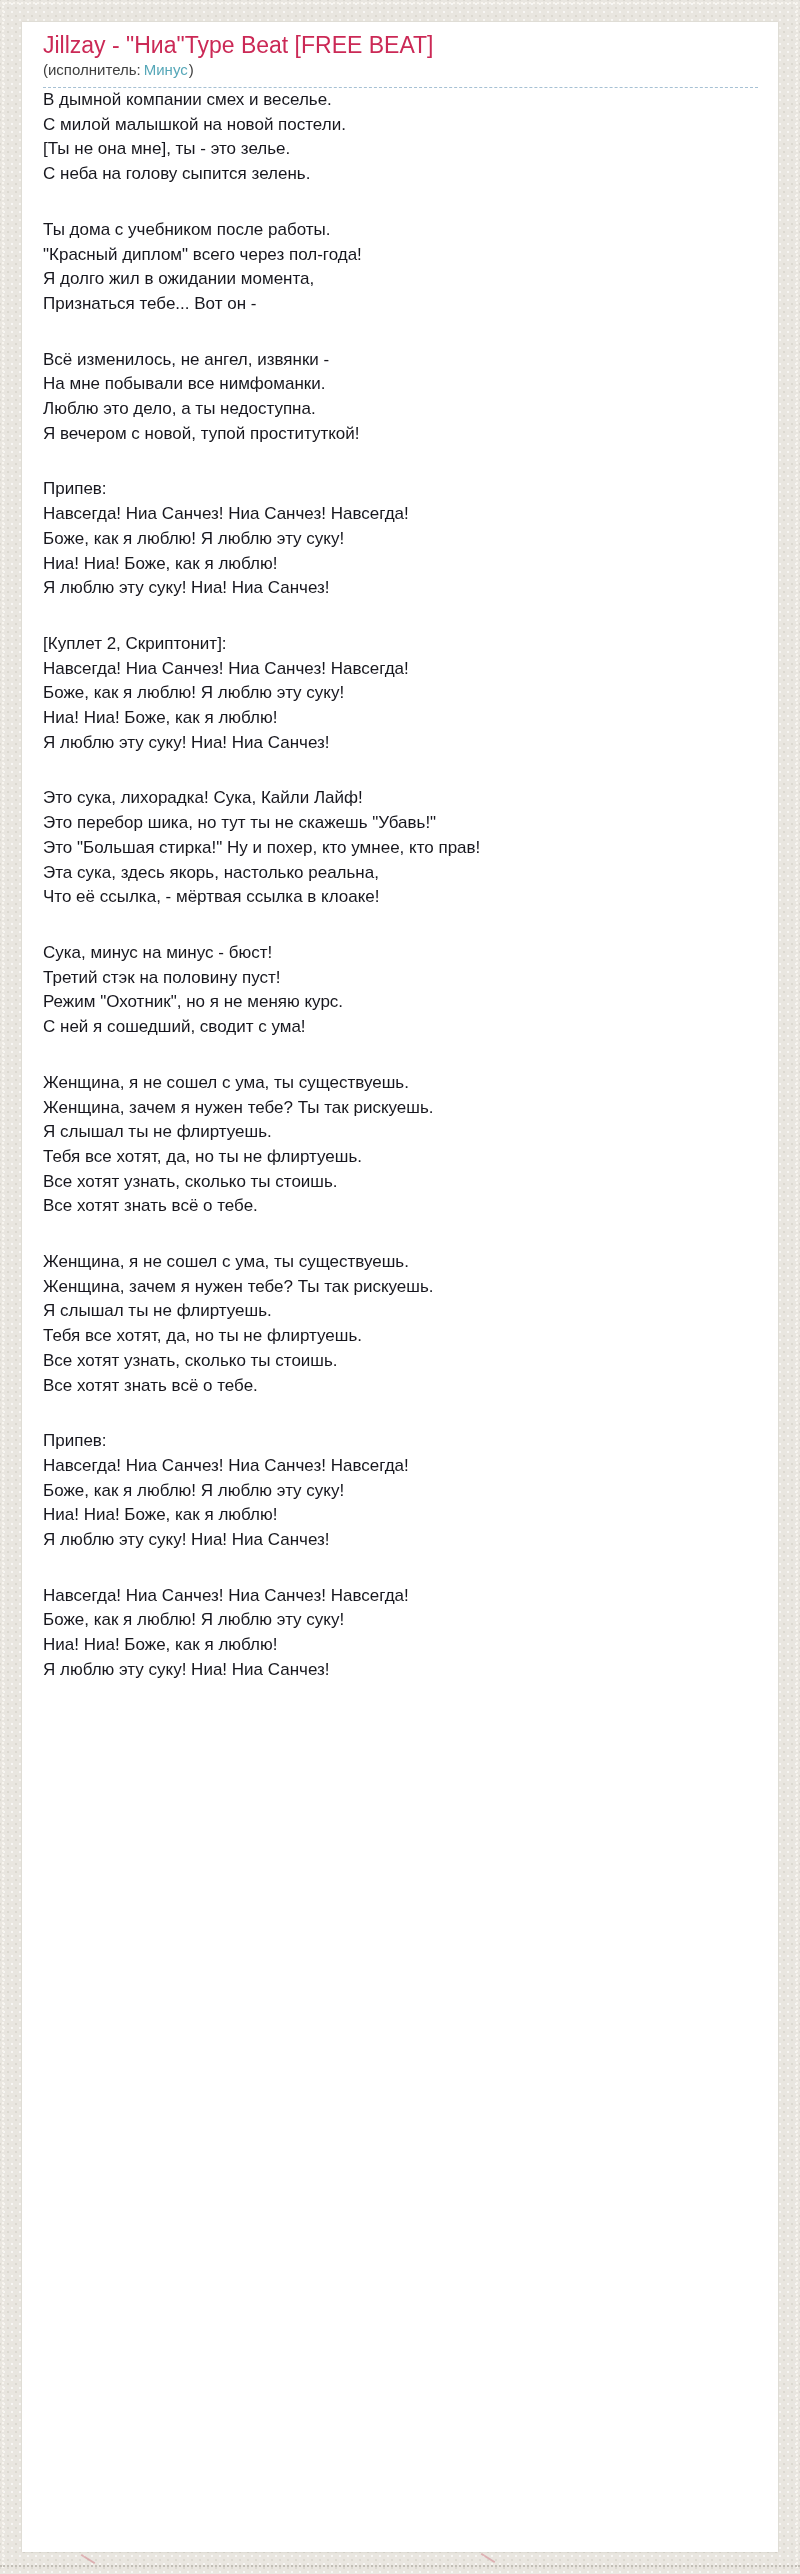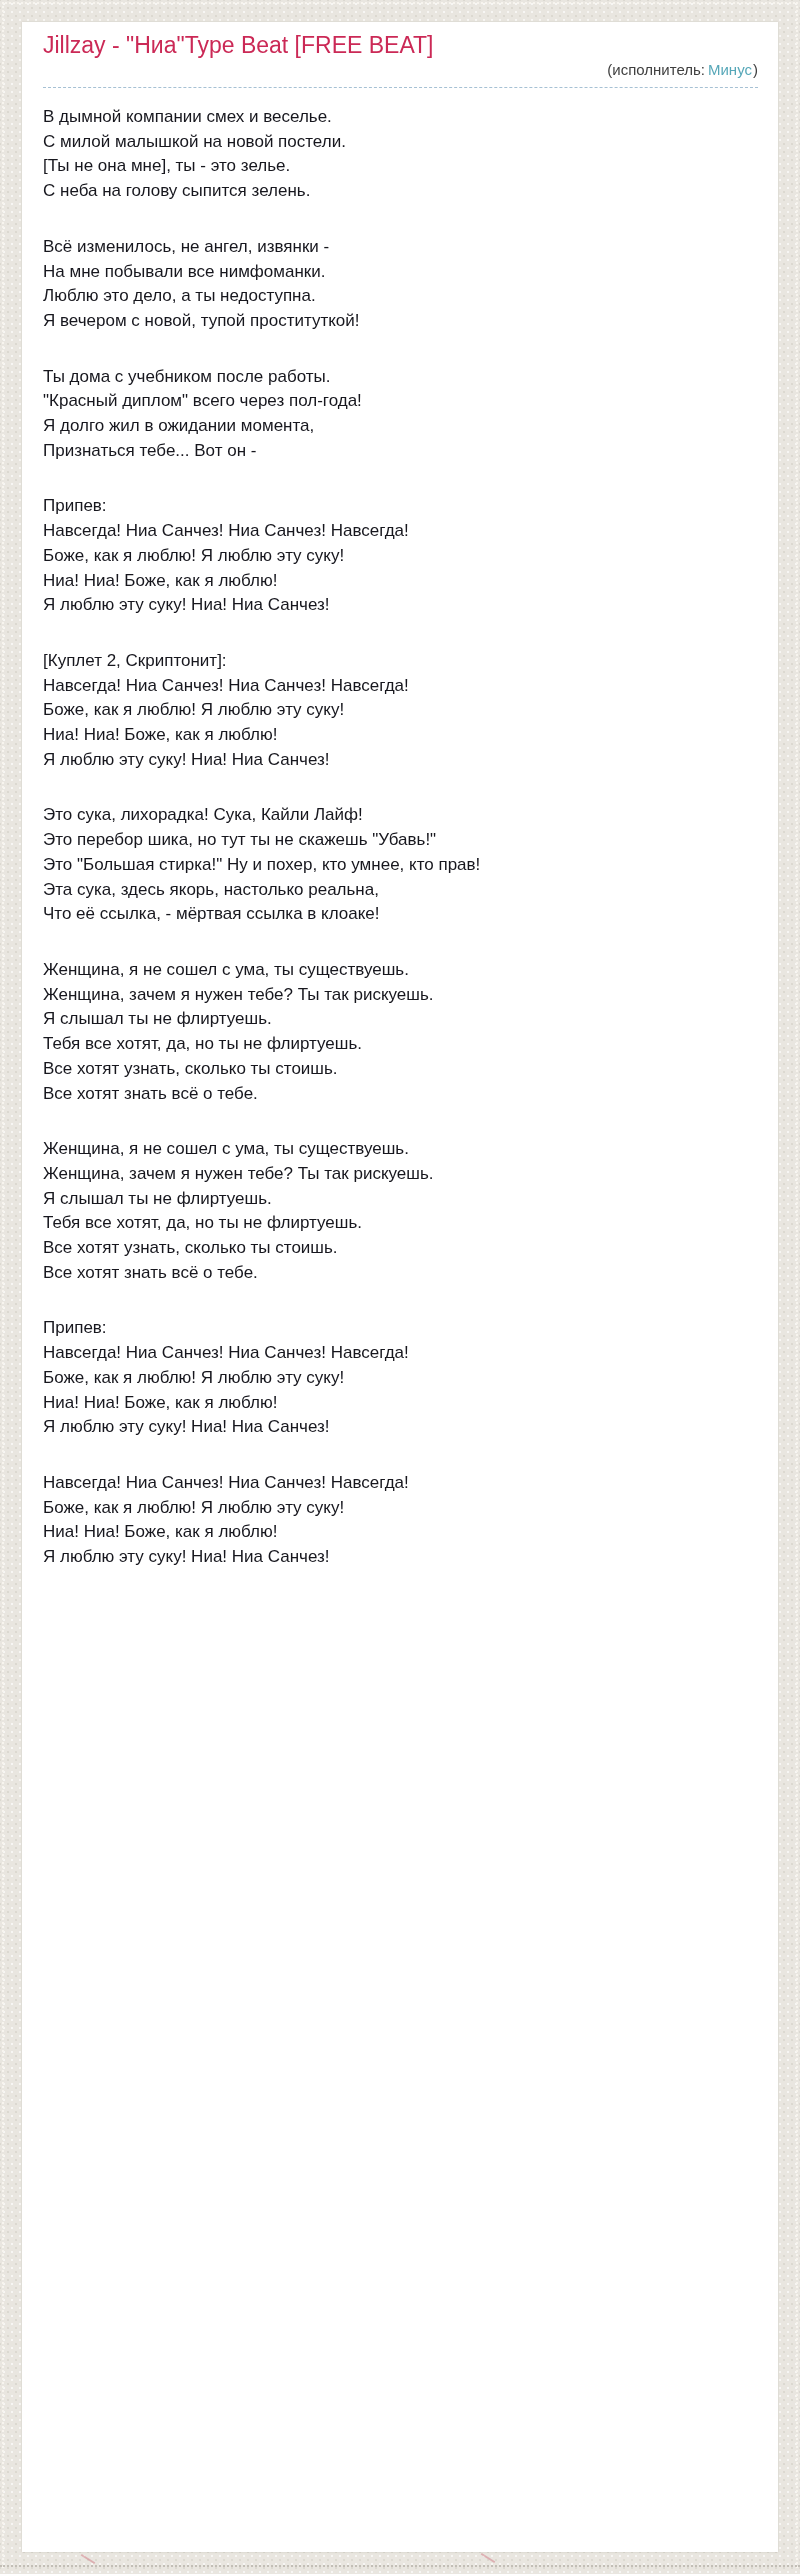--- a/index.html
+++ b/index.html
@@ -50,30 +50,28 @@
     line-height: 30px;
     font-weight: normal;
     color: #cb2956;
   }
   .artist-line {
     font-size: 15px;
     line-height: 20px;
     color: #3f3f3f;
     padding-bottom: 7px;
     border-bottom: 1px dashed #a6c1d4;
-    text-align: right;
   }
   .artist-link {
     color: #56a7b8;
     text-decoration: none;
     cursor: pointer;
     margin: 0 1px 0 3px;
   }
   .lyrics {
-    margin-top: 17px;
     font-size: 17px;
     line-height: 24.7px;
     color: #17171e;
   }
   .lyrics p {
     margin: 0 0 31px 0;
   }
   .bottom-divider {
     position: absolute;
     left: 0;
@@ -99,25 +97,26 @@
   <div class="content-box">
 
     <h1 class="page-title">Jillzay - "Ниа"Type Beat [FREE BEAT]</h1>
 
     <div class="artist-line">
       <span>(исполнитель:</span><a class="artist-link">Минус</a><span>)</span>
     </div>
 
     <div class="lyrics">
         <p>В дымной компании смех и веселье.<br>С милой малышкой на новой постели.<br>[Ты не она мне], ты - это зелье.<br>С неба на голову сыпится зелень.</p>
+        <p>Ты дома с учебником после работы.<br>"Красный диплом" всего через пол-года!<br>Я долго жил в ожидании момента,<br>Признаться тебе... Вот он -</p>
         <p>Всё изменилось, не ангел, извянки -<br>На мне побывали все нимфоманки.<br>Люблю это дело, а ты недоступна.<br>Я вечером с новой, тупой проституткой!</p>
-        <p>Ты дома с учебником после работы.<br>"Красный диплом" всего через пол-года!<br>Я долго жил в ожидании момента,<br>Признаться тебе... Вот он -</p>
         <p>Припев:<br>Навсегда! Ниа Санчез! Ниа Санчез! Навсегда!<br>Боже, как я люблю! Я люблю эту суку!<br>Ниа! Ниа! Боже, как я люблю!<br>Я люблю эту суку! Ниа! Ниа Санчез!</p>
         <p>[Куплет 2, Скриптонит]:<br>Навсегда! Ниа Санчез! Ниа Санчез! Навсегда!<br>Боже, как я люблю! Я люблю эту суку!<br>Ниа! Ниа! Боже, как я люблю!<br>Я люблю эту суку! Ниа! Ниа Санчез!</p>
         <p>Это сука, лихорадка! Сука, Кайли Лайф!<br>Это перебор шика, но тут ты не скажешь "Убавь!"<br>Это "Большая стирка!" Ну и похер, кто умнее, кто прав!<br>Эта сука, здесь якорь, настолько реальна,<br>Что её ссылка, - мёртвая ссылка в клоаке!</p>
+        <p>Сука, минус на минус - бюст!<br>Третий стэк на половину пуст!<br>Режим "Охотник", но я не меняю курс.<br>С ней я сошедший, сводит с ума!</p>
         <p>Женщина, я не сошел с ума, ты существуешь.<br>Женщина, зачем я нужен тебе? Ты так рискуешь.<br>Я слышал ты не флиртуешь.<br>Тебя все хотят, да, но ты не флиртуешь.<br>Все хотят узнать, сколько ты стоишь.<br>Все хотят знать всё о тебе.</p>
         <p>Женщина, я не сошел с ума, ты существуешь.<br>Женщина, зачем я нужен тебе? Ты так рискуешь.<br>Я слышал ты не флиртуешь.<br>Тебя все хотят, да, но ты не флиртуешь.<br>Все хотят узнать, сколько ты стоишь.<br>Все хотят знать всё о тебе.</p>
         <p>Припев:<br>Навсегда! Ниа Санчез! Ниа Санчез! Навсегда!<br>Боже, как я люблю! Я люблю эту суку!<br>Ниа! Ниа! Боже, как я люблю!<br>Я люблю эту суку! Ниа! Ниа Санчез!</p>
         <p>Навсегда! Ниа Санчез! Ниа Санчез! Навсегда!<br>Боже, как я люблю! Я люблю эту суку!<br>Ниа! Ниа! Боже, как я люблю!<br>Я люблю эту суку! Ниа! Ниа Санчез!</p>
       </div>
 
   </div>
 
   <div class="texture-scratch scratch-1"></div>
   <div class="texture-scratch scratch-2"></div>

